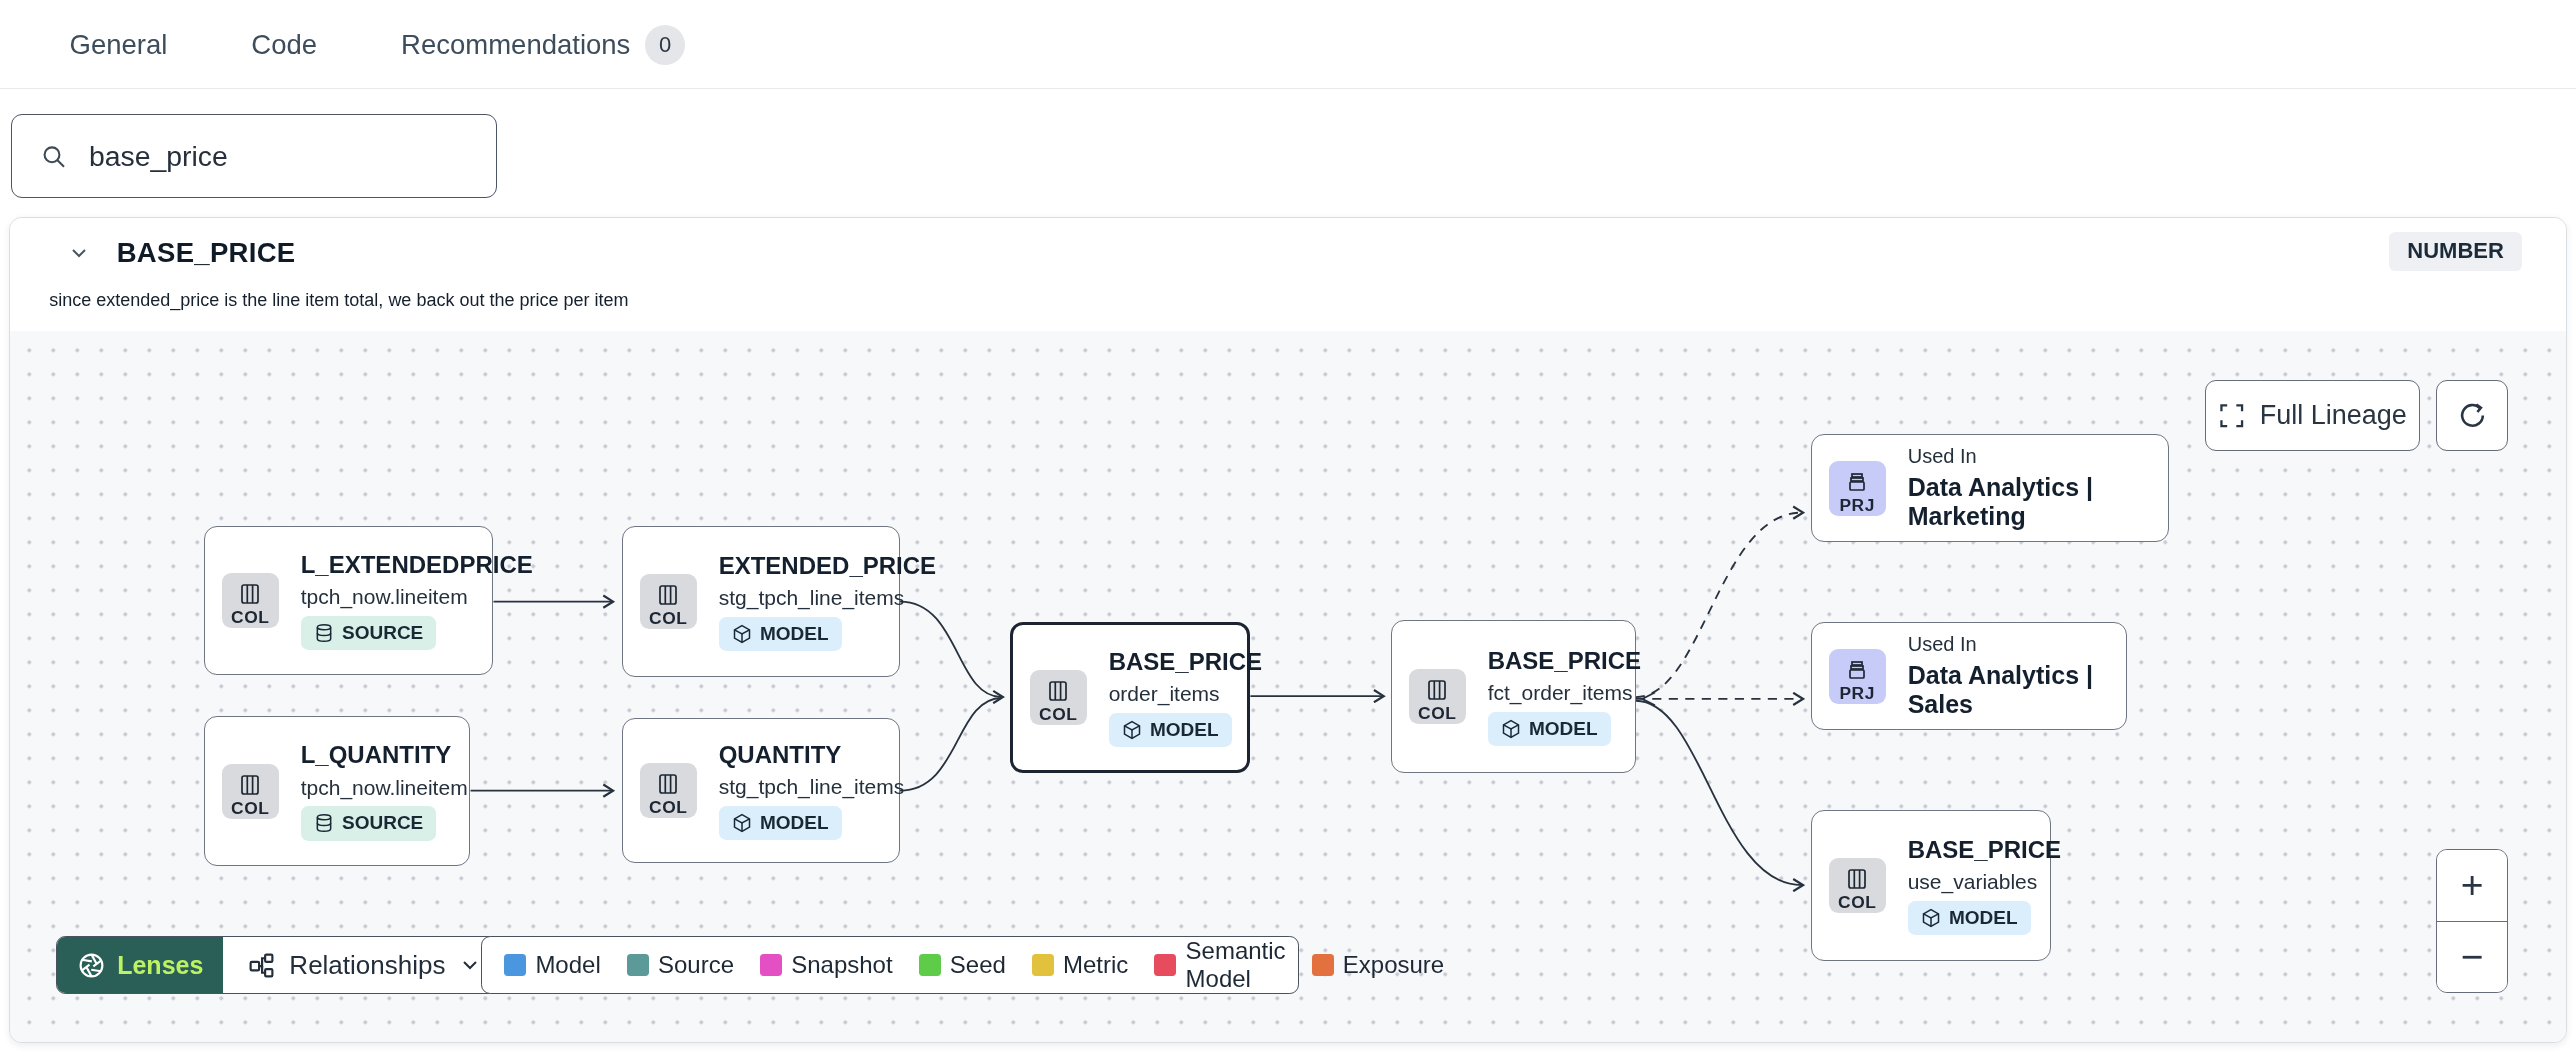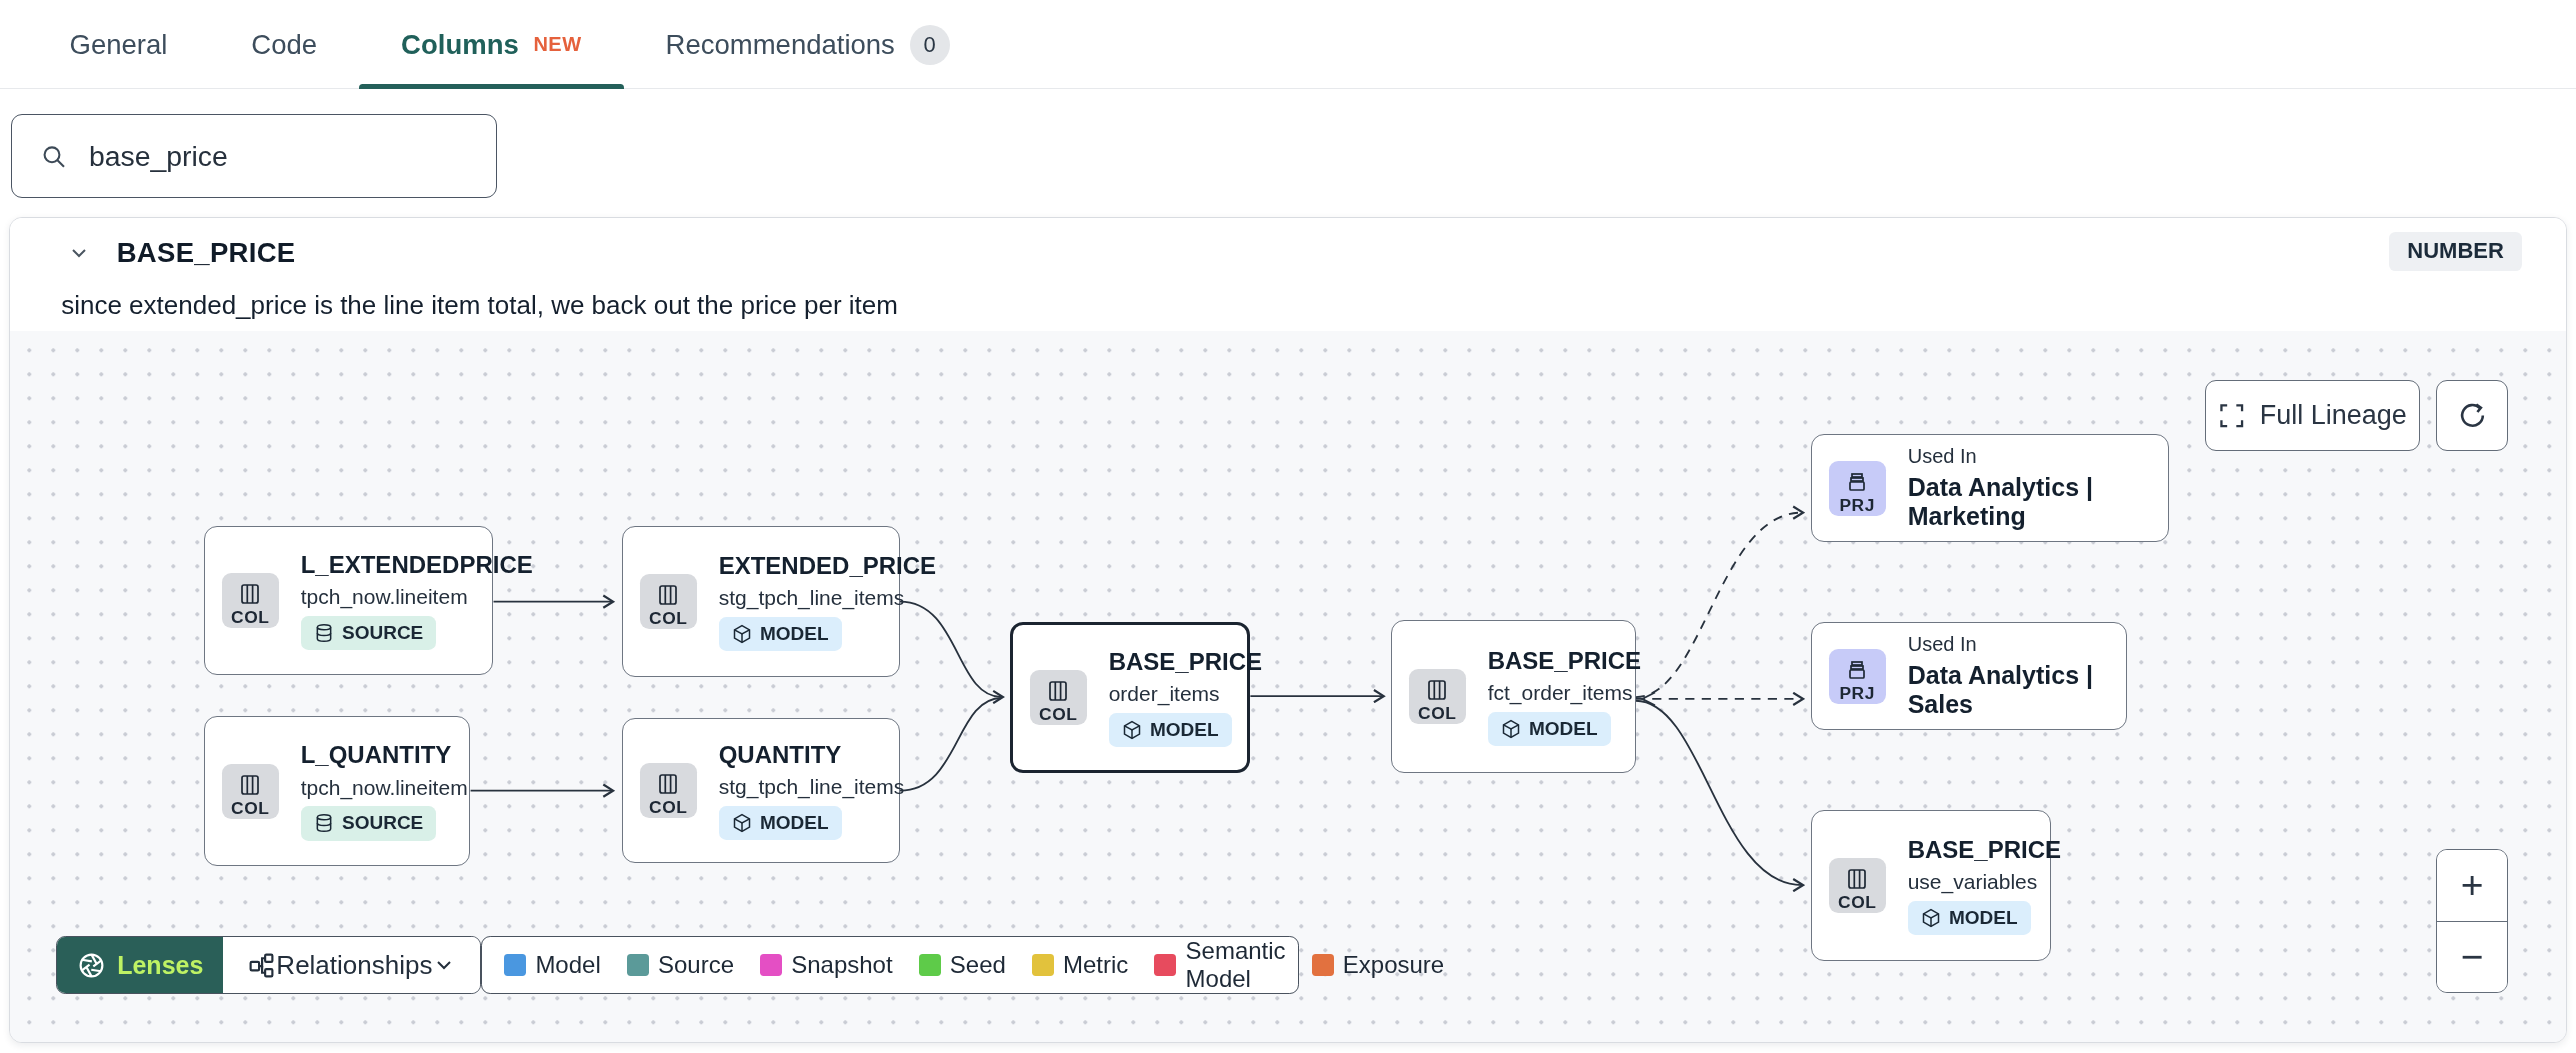--- a/index.html
+++ b/index.html
@@ -19,21 +19,21 @@
   .search-box { position:absolute; left:11px; top:25px; width:486px; height:84px; border:1.8px solid #4b5563; border-radius:11px; display:flex; align-items:center; padding:0 27.5px; gap:22px; background:#fff; }
   .search-box input { border:none; outline:none; font-size:28.4px; color:#26303c; font-family:"Liberation Sans", sans-serif; width:100%; background:transparent; }
 
   
   .card { position:absolute; left:9.2px; top:217px; width:2558px; height:826px; border:1.8px solid #d9dce1; border-radius:13px; background:#fff; box-shadow:0 2.8px 7.3px rgba(30,40,54,0.08); overflow:hidden; }
   .card-header { position:relative; height:113px; background:#fff; }
   .title-row { position:absolute; left:0; top:13.8px; width:100%; height:42px; display:flex; align-items:center; }
   .hdr-chevron { margin-left:55px; width:27.5px; height:27.5px; display:flex; align-items:center; justify-content:center; cursor:pointer; }
   .hdr-title { margin-left:24px; font-size:27.5px; font-weight:700; color:#101b28; letter-spacing:0.3px; }
   .type-badge { position:absolute; right:44px; top:0; height:39px; background:#eef0f3; border-radius:6.4px; display:flex; align-items:center; padding:0 18.3px; font-size:22px; font-weight:600; color:#1c2b3a; }
-  .hdr-desc { position:absolute; left:39px; top:72px; font-size:26px; color:#15202e;margin-left:12px; }
+  .hdr-desc { position:absolute; left:39px; top:72px; font-size:18px; color:#15202e; }
 
   
   .canvas { position:absolute; left:0; top:113px; width:2556px; height:711px; background-color:#f7f8fa;
             background-image:radial-gradient(circle, #c9ccd4 1.8px, transparent 1.8px); background-size:24px 24px; background-position:7.3px 7.3px; }
   .edges { position:absolute; left:0; top:0; }
 
   .node { position:absolute; background:#fff; border:1.8px solid #6e7682; border-radius:13px; display:flex; align-items:center; padding-left:16.5px; gap:22px; cursor:pointer; }
   .node.selected { border:3.7px solid #1b2430; }
   .chip { width:57px; height:55px; border-radius:9.2px; background:#d8dade; display:flex; flex-direction:column; align-items:center; justify-content:flex-end; flex-shrink:0; color:#1d2734; }
   .chip.prj { background:#c7cbf8; }
@@ -51,42 +51,37 @@
   .btn { background:#fff; border:1.8px solid #646d79; border-radius:11px; display:flex; align-items:center; justify-content:center; cursor:pointer; color:#2a3543; }
   .full-lineage { position:absolute; left:2195px; top:49px; width:215px; height:71px; gap:13.8px; font-size:27px; font-weight:500; }
   .refresh-btn { position:absolute; left:2426px; top:49px; width:72px; height:71px; }
   .zoom-ctl { position:absolute; left:2426px; top:518px; width:72px; height:144px; background:#fff; border:1.8px solid #646d79; border-radius:11px; overflow:hidden; display:flex; flex-direction:column; }
   .zoom-btn { flex:1; display:flex; align-items:center; justify-content:center; font-size:39px; color:#2a3543; cursor:pointer; background:#fff; }
   .zoom-btn + .zoom-btn { border-top:1.8px solid #646d79; }
 
   
   .lens-group { position:absolute; left:46px; top:605px; height:58px; display:flex; border:1.8px solid #49525e; border-radius:9.2px; overflow:hidden; }
   .lens-seg { background:#2a5f58; color:#bef264; display:flex; align-items:center; gap:11px; padding:0 20px; font-size:25px; font-weight:600; cursor:pointer; }
-  .rel-seg { background:#fff; display:flex; align-items:center; padding:0 24px; font-size:26px; color:#232e3b; cursor:pointer; }
+  .rel-seg { background:#fff; display:flex; align-items:center; gap:13px; padding:0 24px; font-size:26px; color:#232e3b; cursor:pointer; }
   .legend { position:absolute; left:471px; top:605px; height:58px; width:818px; background:#fff; border:1.8px solid #49525e; border-radius:9.2px; display:flex; align-items:center; padding:0 22px; gap:26px; }
   .legend-item { display:flex; align-items:center; gap:9.2px; font-size:24px; color:#1e2936; }
   .swatch { width:22px; height:22px; border-radius:3.7px; flex-shrink:0; }
 </style>
 </head>
 <body>
 
 <div class="page">
 
   <div class="tabbar">
     <div class="tab">
         <span>General</span>
       </div>
     <div class="tab">
         <span>Code</span>
       </div>
-    <div class="tab active">
-      <span>Columns</span>
-      <span class="tab-new">NEW</span>
-      <span class="underline"></span>
-    </div>
     <div class="tab">
       <span>Recommendations</span>
       <span class="tab-count">0</span>
     </div>
   </div>
 
   <div class="search-row">
     <div class="search-box">
       <svg width="31" height="31" viewBox="0 0 24 24" fill="none" stroke="#3d4a57" stroke-width="1.8">
         <circle cx="10.5" cy="10.5" r="6.5"></circle>

